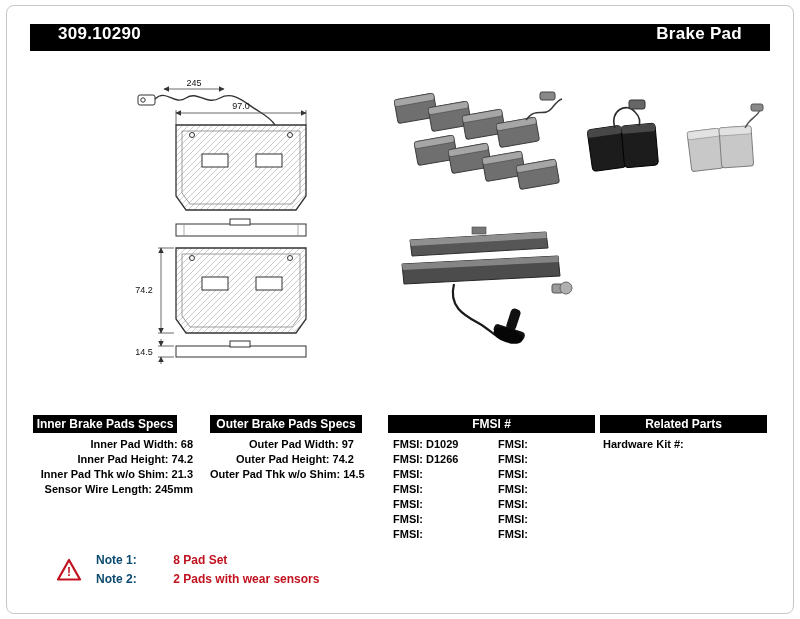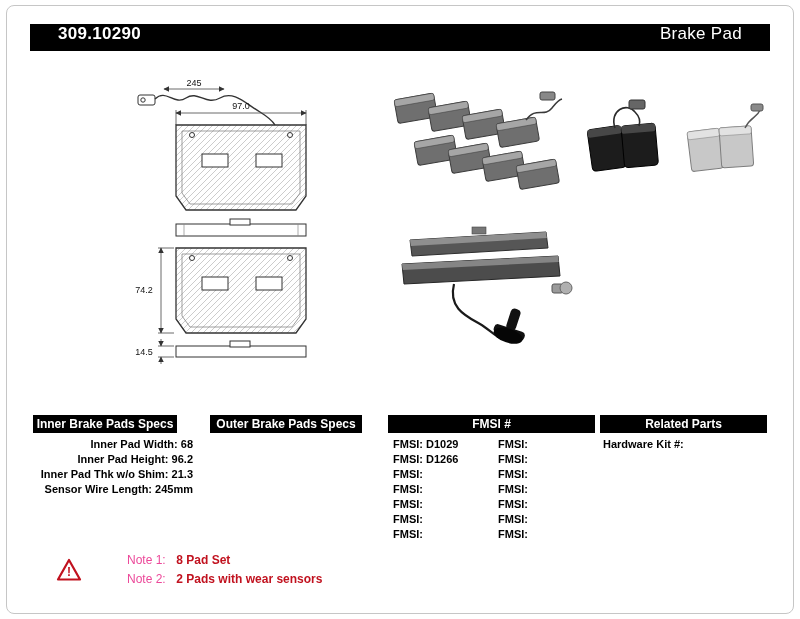--- a/index.html
+++ b/index.html
@@ -4,40 +4,40 @@
 <style>
   html,body{margin:0;padding:0;background:#fff;}
   body{width:800px;height:619px;overflow:hidden;font-family:"Liberation Sans",sans-serif;color:#000;}
   #page{position:relative;width:800px;height:619px;background:#fff;}
   .abs{position:absolute;}
   .frame{position:absolute;left:6px;top:5px;right:6px;bottom:5px;border:1px solid #c6c6c6;border-radius:8px;pointer-events:none;}
 
   .header{position:absolute;left:30px;top:24px;width:740px;height:27px;background:#000;color:#fff;
           display:flex;justify-content:space-between;align-items:flex-start;padding:0 28px;box-sizing:border-box;}
   .header .part{font-size:17px;font-weight:bold;letter-spacing:.3px;}
-  .header .title{font-size:17px;font-weight:normal;letter-spacing:.3px;}
+  .header .title{font-size:17px;font-weight:bold;letter-spacing:.3px;}
 
   .thead{position:absolute;top:415px;height:18px;background:#000;color:#fff;font-size:12px;font-weight:bold;
          text-align:center;line-height:18px;}
 
   .col{position:absolute;top:437px;}
   .spec-row{height:15px;line-height:15px;font-size:11px;font-weight:bold;white-space:nowrap;}
   .rows-right .spec-row{text-align:right;padding-right:12px;}
   .outer-col .spec-row{padding-right:28px;}
 
   .fmsi-grid{position:absolute;left:390px;top:437px;width:205px;display:grid;grid-template-columns:105px 100px;}
   .fmsi-cell{height:15px;line-height:15px;font-size:11px;font-weight:bold;padding-left:3px;white-space:nowrap;}
 
   .related-col{position:absolute;left:600px;top:437px;width:167px;}
   .related-col .spec-row{padding-left:3px;text-align:left;}
 
   .notes{position:absolute;left:56px;top:551px;display:flex;align-items:center;gap:14px;}
   .note-line{height:19px;line-height:19px;font-size:12px;white-space:nowrap;}
-  .note-label{font-weight:normal;color:#ec4899;display:inline-block;min-width:46px;margin-left:31px;}
-  .note-text{color:#c1121f;font-weight:bold;margin-left:0;}
+  .note-label{font-weight:bold;color:#0c4a6e;display:inline-block;min-width:46px;}
+  .note-text{color:#c1121f;font-weight:bold;margin-left:28px;}
 
   svg .ln{stroke:#333;}
   svg .dim{stroke:#444;stroke-width:0.8;}
   svg .dimtext{font-size:9px;fill:#111;font-family:"Liberation Sans",sans-serif;}
 </style>
 </head>
 <body>
 
 <div id="page">
   <div class="frame"></div>
@@ -188,25 +188,30 @@
     </g>
   </svg>
 
   <div class="thead" style="left:33px;width:144px">Inner Brake Pads Specs</div>
   <div class="thead" style="left:210px;width:152px">Outer Brake Pads Specs</div>
   <div class="thead" style="left:600px;width:167px">Related Parts</div>
   <div class="thead" style="left:388px;width:207px">FMSI #</div>
 
   <div class="col rows-right" style="left:33px;width:172px">
     <div class="spec-row">Inner Pad Width: 68</div>
-    <div class="spec-row">Inner Pad Height: 96.2</div>
+    <div class="spec-row">Inner Pad Height: 74.2</div>
     <div class="spec-row">Inner Pad Thk w/o Shim: 21.3</div>
     <div class="spec-row">Sensor Wire Length: 245mm</div>
   </div>
 
+  <div class="col rows-right outer-col" style="left:210px;width:172px">
+    <div class="spec-row">Outer Pad Width: 97</div>
+    <div class="spec-row">Outer Pad Height: 74.2</div>
+    <div class="spec-row">Outer Pad Thk w/o Shim: 14.5</div>
+  </div>
 
   <div class="fmsi-grid">
     <div class="fmsi-cell">FMSI: D1029</div>
     <div class="fmsi-cell">FMSI:</div>
     <div class="fmsi-cell">FMSI: D1266</div>
     <div class="fmsi-cell">FMSI:</div>
     <div class="fmsi-cell">FMSI:</div>
     <div class="fmsi-cell">FMSI:</div>
     <div class="fmsi-cell">FMSI:</div>
     <div class="fmsi-cell">FMSI:</div>

